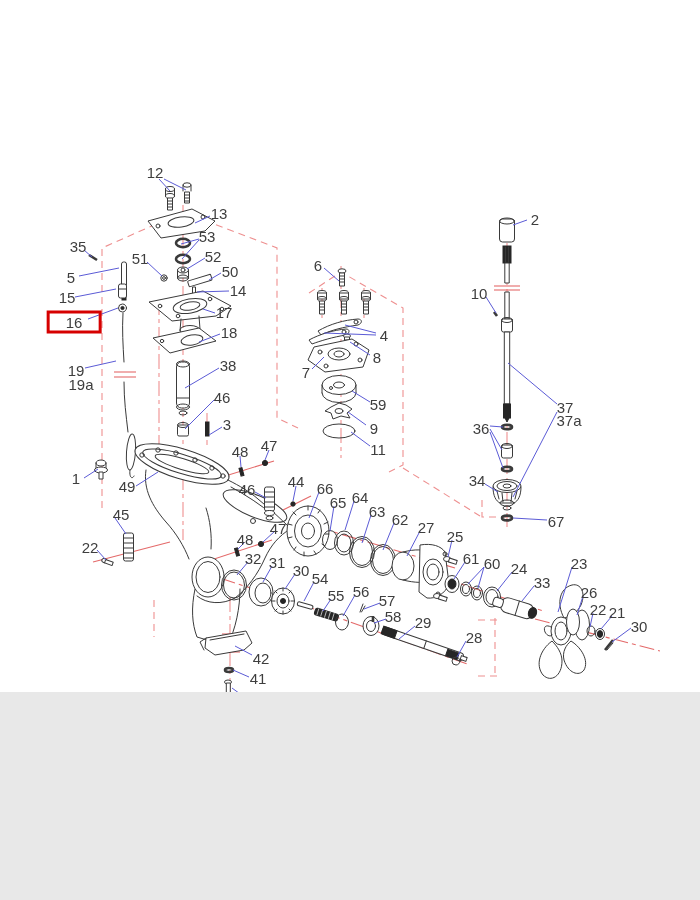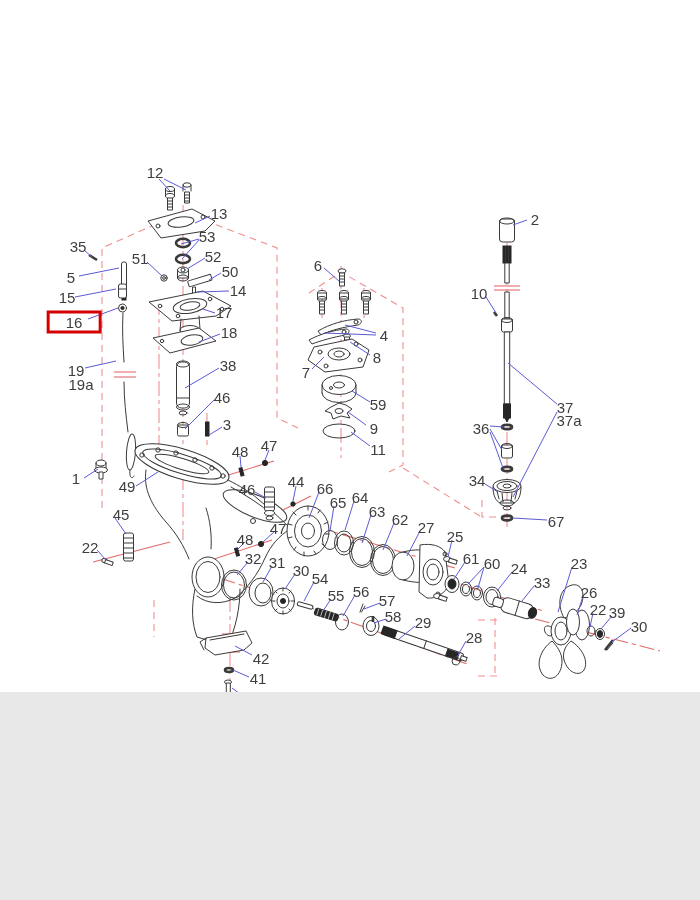--- a/index.html
+++ b/index.html
@@ -555,20 +555,20 @@
   <div class="lbl" style="left:400px;top:519px">62</div>
   <div class="lbl" style="left:426px;top:527px">27</div>
   <div class="lbl" style="left:455px;top:536px">25</div>
   <div class="lbl" style="left:471px;top:558px">61</div>
   <div class="lbl" style="left:492px;top:563px">60</div>
   <div class="lbl" style="left:519px;top:568px">24</div>
   <div class="lbl" style="left:542px;top:582px">33</div>
   <div class="lbl" style="left:579px;top:563px">23</div>
   <div class="lbl" style="left:589px;top:592px">26</div>
   <div class="lbl" style="left:598px;top:609px">22</div>
-  <div class="lbl" style="left:617px;top:612px">39</div>
+  <div class="lbl" style="left:617px;top:612px">21</div>
   <div class="lbl" style="left:639px;top:626px">30</div>
   <div class="lbl" style="left:261px;top:658px">42</div>
   <div class="lbl" style="left:258px;top:678px">41</div>
   <div class="lbl" style="left:256px;top:700px">40</div>
 </div>
 
 </div>
 
 </body></html>

